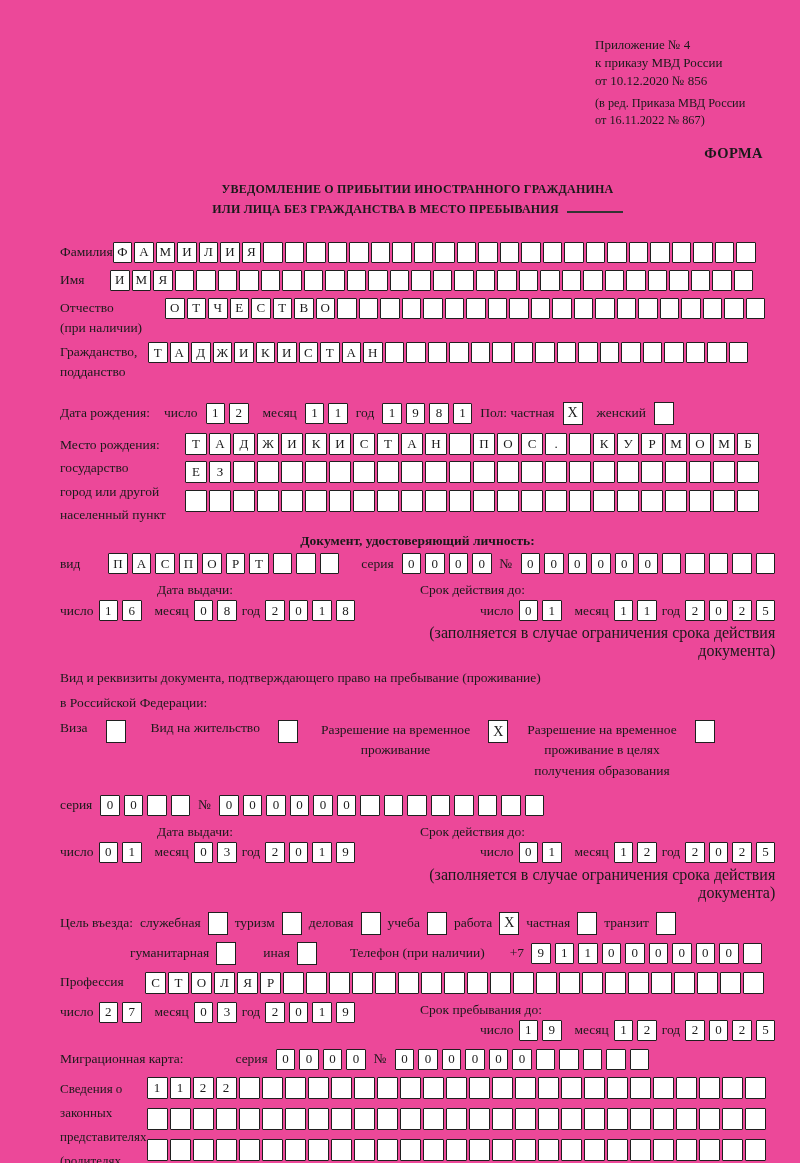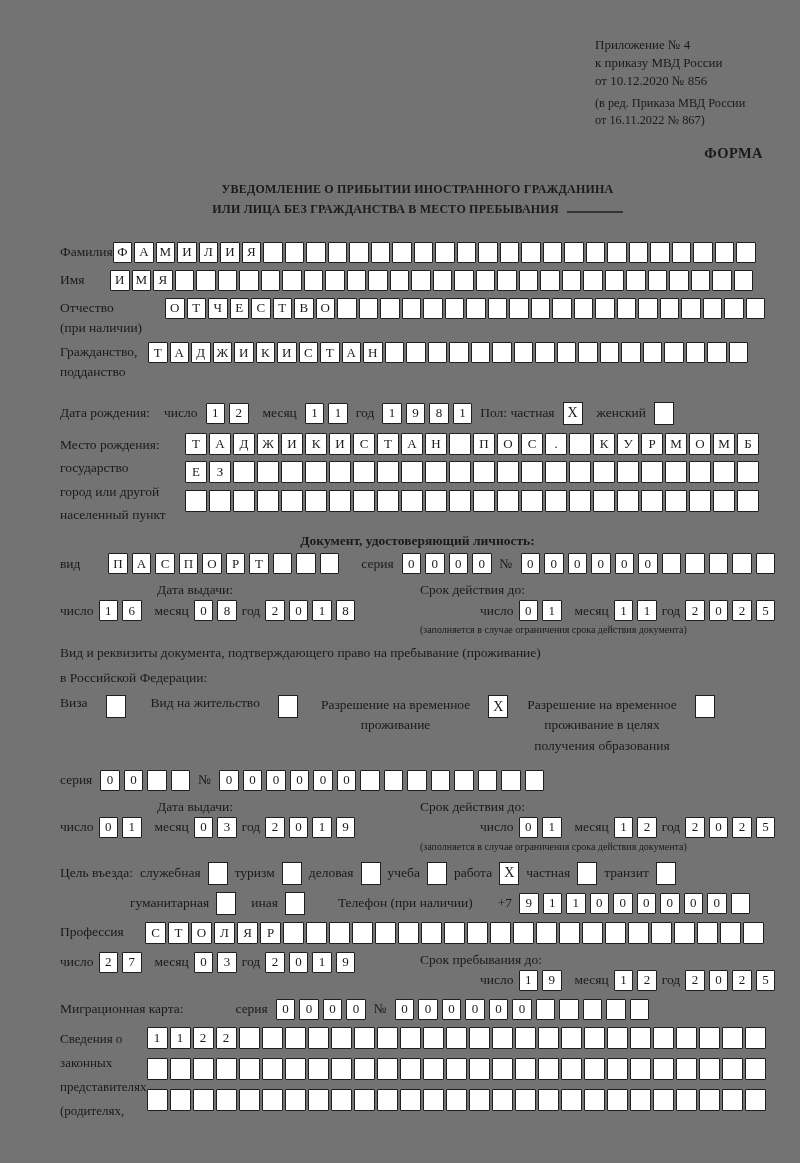--- a/index.html
+++ b/index.html
@@ -1,20 +1,20 @@
 <!DOCTYPE html>
 <html><head>
 <meta charset="utf-8">
 <style>
   html,body{margin:0;padding:0;background:#e8e8e8;}
   .page{
     position:relative;
     width:800px;height:1163px;
     margin:0 auto;
-    background:#737373;
+    background:#ec4899;
     box-sizing:border-box;
     padding:36px 25px 16px 60px;
     font-family:"Liberation Serif","DejaVu Serif",serif;
     color:#1a1a1a;
     font-size:13.5px;
     overflow:hidden;
   }
   .apx{margin-left:535px;line-height:1.4;}
   .apx .l{font-size:13px;}
   .apx .s{font-size:12.3px;}
@@ -46,21 +46,21 @@
   .stack{display:flex;flex-direction:column;gap:6.5px;}
   .mt24{margin-top:22px;}.mt12{margin-top:19px;}.mt10{margin-top:10px;}
   .mt8{margin-top:8px;}.mt7{margin-top:7px;}.mt6{margin-top:6px;}.mt4{margin-top:4px;}
   .dg{display:flex;align-items:center;gap:5px;white-space:nowrap;}
   .dates-pair{display:flex;margin-top:8px;}
   .dates-pair .half{display:flex;flex-direction:column;}
   .dates-pair .half .dlabel{text-align:center;margin-bottom:2px;}
   .half-l{flex:0 0 360px;}
   .half-r{flex:1 1 auto;align-items:flex-start;}
   .half-r .inner{margin-left:60px;}
-  .note{font-size:10px;text-align:right;margin-top:3px;}
+  .note{font-size:16px;text-align:right;margin-top:3px;}
   .intro{line-height:1.85;}
   .permits{display:flex;align-items:flex-start;margin-top:4px;gap:9px;}
   .permit{display:flex;align-items:flex-start;gap:18px;}
   .permit .plbl{text-align:center;line-height:1.5;}
   .purpose{display:flex;align-items:center;gap:7px;flex-wrap:nowrap;white-space:nowrap;}
 </style>
 </head>
 <body>
 
 <div class="page">
@@ -550,21 +550,21 @@
     <span class="checkbox">X</span>
     <span>частная</span>
     <span class="checkbox"></span>
     <span>транзит</span>
     <span class="checkbox"></span>
   </div>
 
   <div class="purpose mt7" style="margin-left:70px">
     <span>гуманитарная</span>
     <span class="checkbox"></span>
-    <span style="margin-left:8px">иная</span>
+    <span style="margin-left:20px">иная</span>
     <span class="checkbox"></span>
     <span style="margin-left:26px">Телефон (при наличии)</span>
     <span style="margin-left:18px">+7</span>
     <span class="cells sp">
         <span class="cell">9</span>
         <span class="cell">1</span>
         <span class="cell">1</span>
         <span class="cell">0</span>
         <span class="cell">0</span>
         <span class="cell">0</span>

